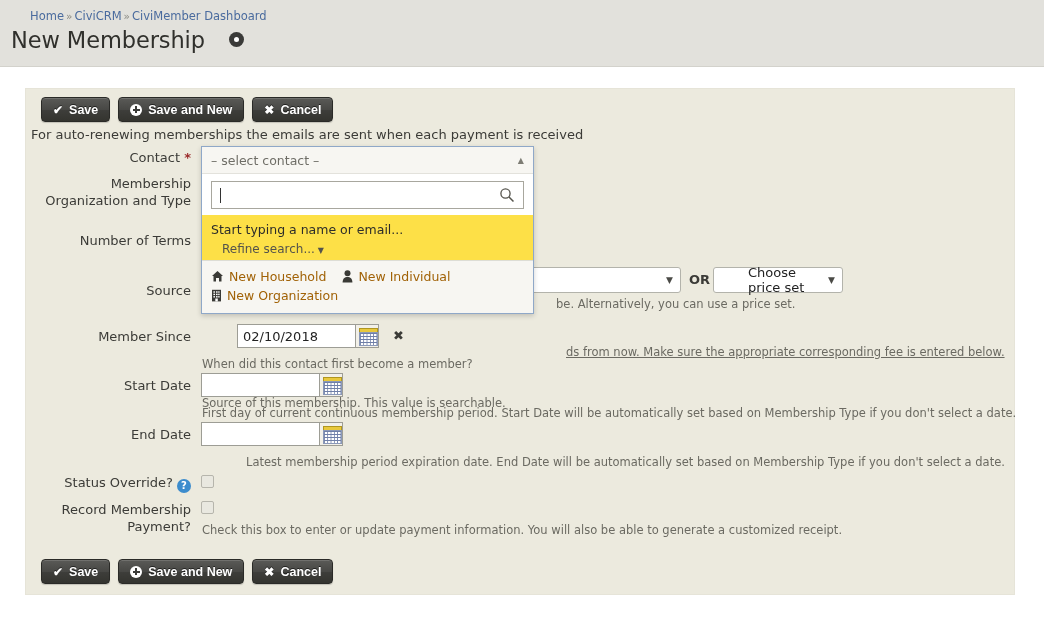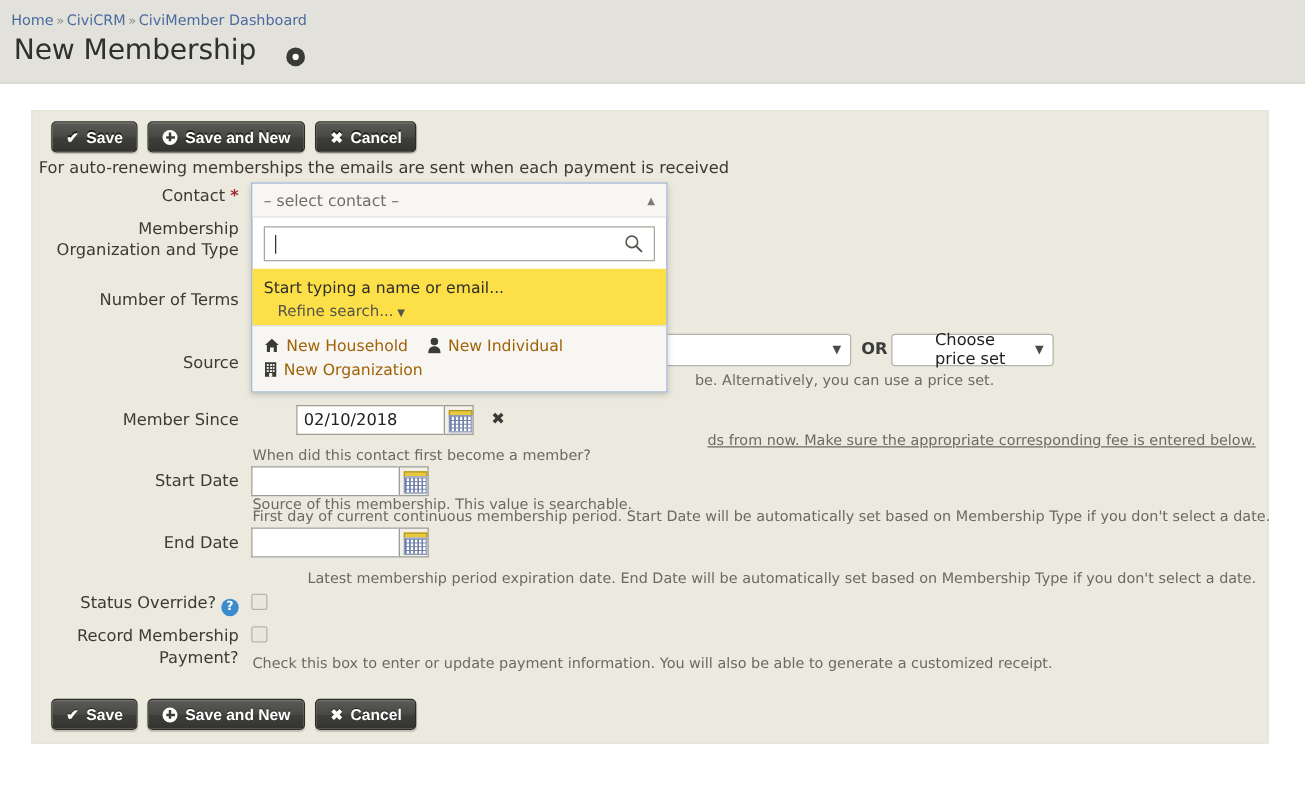--- a/index.html
+++ b/index.html
@@ -11,30 +11,30 @@
     overflow: hidden;
   }
 
   
   #header-band {
     position: absolute; left: 0; top: 0; width: 1044px; height: 67px;
     background: #e2e1dc;
     border-bottom: 1px solid #d3d2cc;
   }
   #breadcrumb {
-    position: absolute; left: 9px; top: 9px;
+    position: absolute; left: 30px; top: 9px;
     font-size: 11.5px; color: #55606e;
     white-space: nowrap;
   }
   #breadcrumb .crumb { color: #4a6b9e; cursor: pointer; }
   #breadcrumb .sep { color: #8b8b84; padding: 0 2px; font-size: 10.5px; }
 
   #page-title-row {
     position: absolute; left: 11px; top: 27px;
-    display: flex; align-items: flex-end; gap: 24px;
+    display: flex; align-items: flex-start; gap: 24px;
   }
   #page-title {
     font-size: 22.5px; color: #30302c; font-weight: normal;
     letter-spacing: -0.1px;
   }
   .gear-icon {
     width: 15px; height: 15px; border-radius: 50%;
     background: #3a3a38; position: relative; display: inline-block;
     margin-top: 5px; cursor: pointer;
   }

